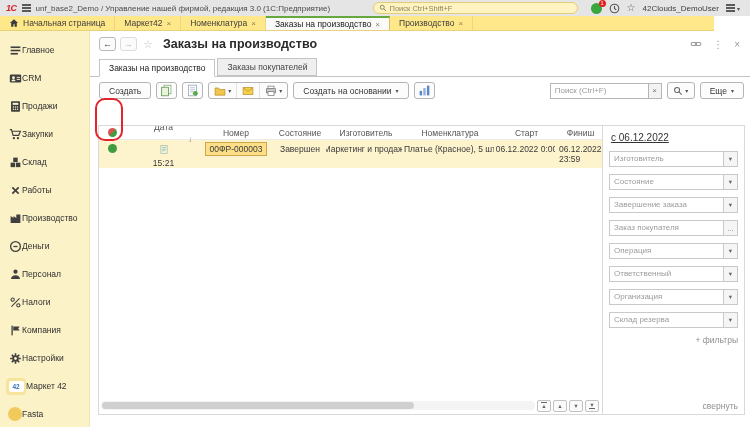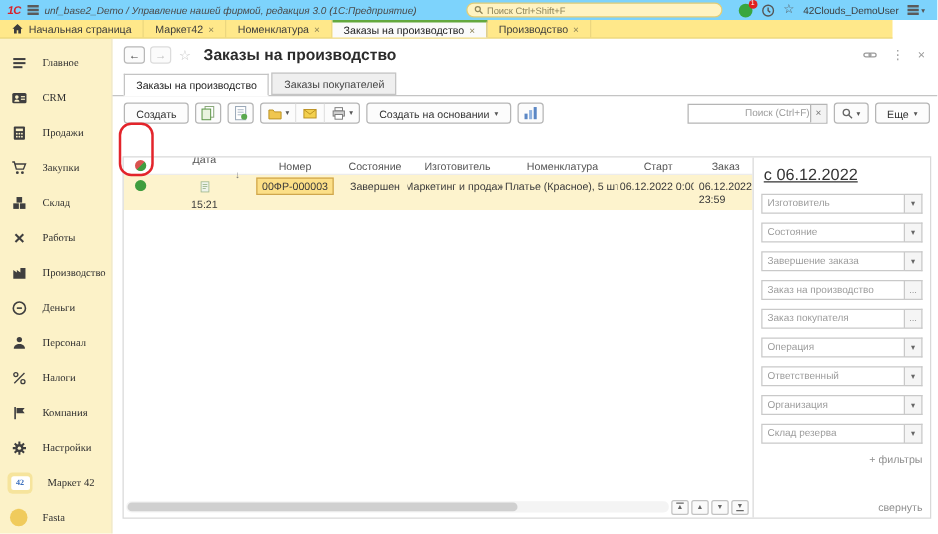--- a/index.html
+++ b/index.html
@@ -1,42 +1,42 @@
 <!DOCTYPE html>
 <html><head>
 <meta charset="utf-8">
 <style>
   * { margin:0; padding:0; box-sizing:border-box; }
   html,body { width:750px; height:427px; overflow:hidden; }
   body { font-family:"Liberation Sans","DejaVu Sans",sans-serif; font-size:9px; color:#333; background:#fff; position:relative; }
   svg { display:block; }
 
   
-  .titlebar { position:absolute; left:0; top:0; width:750px; height:16px; background:#7dd3fc; display:flex; align-items:center; padding:0 6px; gap:5px; }
+  .titlebar { position:absolute; left:0; top:0; width:750px; height:16px; background:#e5e5e5; display:flex; align-items:center; padding:0 6px; gap:5px; }
   .logo { color:#d8232a; font-weight:bold; font-size:9px; font-style:italic; letter-spacing:-0.5px; }
   .hamburger { display:flex; flex-direction:column; gap:1.5px; cursor:pointer; }
   .hamburger i { display:block; width:9px; height:1.5px; background:#5a5a5a; }
-  .app-title { font-size:8px; color:#4a4a4a; white-space:nowrap;font-style:italic; }
+  .app-title { font-size:8px; color:#4a4a4a; white-space:nowrap; }
   .g-search { margin-left:auto; width:205px; height:12px; background:#fff3c2; border:1px solid #e4cd74; border-radius:7px; display:flex; align-items:center; gap:3px; padding:0 5px; color:#8f8559; font-size:7.5px; }
   .tb-icons { display:flex; align-items:center; gap:7px; margin-left:8px; margin-right:4px; }
   .notif { position:relative; width:11px; height:11px; border-radius:50%; background:#39a63e; }
   .notif .badge { position:absolute; top:-3px; right:-4px; min-width:7px; height:7px; background:#e02020; color:#fff; font-size:5.5px; line-height:7px; text-align:center; border-radius:4px; padding:0 1px; }
   .tb-star { color:#555; font-size:10px; line-height:10px; }
   .user-name { font-size:8px; color:#3c3c3c; white-space:nowrap; }
   .svc-menu { display:flex; align-items:center; gap:2px; }
 
   
   .tabstrip { position:absolute; left:0; top:16px; width:714px; height:15px; background:#ffe88a; display:flex; align-items:stretch; border-bottom:1px solid #e8d177; }
   .tab { display:flex; align-items:center; gap:4px; padding:0 9px; font-size:8.5px; color:#3c3c3c; border-right:1px solid #ecd67f; cursor:pointer; white-space:nowrap; }
   .tab .x { color:#8a8156; font-size:8px; }
   .tab.active { background:#fafafa; border-top:2px solid #64a83e; border-right:1px solid #d6c06a; color:#222; }
 
   
   .sidebar { position:absolute; left:0; top:31px; width:89px; bottom:0; background:#fcf2c8; padding-top:5px; }
-  .side-item { display:flex; align-items:center; gap:12px; height:28px; padding:0 16px 0 9px; cursor:pointer;font-family:Liberation Serif, serif; }
+  .side-item { display:flex; align-items:center; gap:0; height:28px; padding:0 16px 0 9px; cursor:pointer; }
   .side-item .lbl { font-size:8.5px; color:#2f2f2f; white-space:nowrap; }
   .icn { width:13px; height:13px; flex:0 0 13px; }
   .icn svg { width:13px; height:13px; fill:#3f3f3f; }
   .m42wrap { width:20px; height:17px; flex:0 0 20px; background:#f6e49c; border-radius:4px; display:flex; align-items:center; justify-content:center; margin-left:-3px; }
   .m42chip { width:15px; height:11px; background:#fff; border-radius:2px; color:#3b6fbd; font-size:6.5px; font-weight:bold; text-align:center; line-height:11px; }
   .fasta-circle { width:14px; height:14px; border-radius:50%; background:#f0cb5c; flex:0 0 14px; margin-left:-1px; }
 
   
   .main { position:absolute; left:89px; top:31px; right:0; bottom:0; background:#fff; border-left:1px solid #eee4b8; }
   .nav-row { height:26px; display:flex; align-items:center; gap:4px; padding:0 10px 0 9px; }
@@ -54,21 +54,21 @@
   
   .toolbar { height:23px; display:flex; align-items:center; gap:5px; padding:0 6px 0 9px; margin-top:2px; }
   .btn { border:1px solid #b5b5b5; border-radius:3px; background:#fcfcfc; font-size:8.5px; color:#333; padding:2px 9px; height:17px; display:flex; align-items:center; gap:4px; cursor:pointer; white-space:nowrap; }
   .ibtn { border:1px solid #b5b5b5; border-radius:3px; background:#fcfcfc; width:21px; height:17px; display:flex; align-items:center; justify-content:center; cursor:pointer; }
   .btn-group { display:flex; border:1px solid #b5b5b5; border-radius:3px; background:#fcfcfc; height:17px; align-items:center; }
   .seg { display:flex; align-items:center; gap:2px; padding:0 5px; height:100%; cursor:pointer; }
   .seg + .seg { border-left:1px solid #e3e3e3; }
   .caret { font-size:6px; color:#555; }
   .tb-spacer { flex:1; }
   .search-box { width:112px; height:16px; border:1px solid #b5b5b5; display:flex; align-items:center; }
-  .search-box .ph { flex:1; font-size:8px; color:#9b9b9b; padding-left:4px;text-align:right; }
+  .search-box .ph { flex:1; font-size:8px; color:#9b9b9b; padding-left:4px; }
   .search-box .clr { width:13px; height:100%; border-left:1px solid #b5b5b5; background:#f3f3f3; font-size:8px; color:#777; text-align:center; line-height:14px; cursor:pointer; }
 
   
   .lower { position:absolute; left:8px; right:5px; top:94px; bottom:12px; border:1px solid #d9d9d9; display:flex; background:#fff; }
   .table-area { flex:1; position:relative; overflow:hidden; }
   .thead { display:flex; height:14px; border-bottom:1px solid #ececec; align-items:center; font-size:8.5px; color:#555; }
   .col { padding-left:4px; overflow:hidden; white-space:nowrap; display:flex; align-items:center; gap:3px;flex-direction:column; }
   .c-status { width:26px; flex:0 0 26px; justify-content:center; padding-left:0; }
   .c-date { width:73px; flex:0 0 73px; }
   .c-num { width:72px; flex:0 0 72px; }
@@ -86,21 +86,21 @@
   .wrap2 { white-space:normal; line-height:1.2; }
   .table-bottom { position:absolute; left:2px; right:3px; bottom:2px; height:13px; display:flex; align-items:center; gap:2px; }
   .hscroll { flex:1; height:9px; background:#f4f4f4; border-radius:4px; position:relative; cursor:pointer; }
   .hthumb { position:absolute; left:1px; top:1px; height:7px; width:72%; background:#d0d0d0; border-radius:4px; }
   .pager-btn { width:14px; height:12px; border:1px solid #c2c2c2; border-radius:2px; background:#fafafa; font-size:5.5px; color:#666; display:flex; align-items:center; justify-content:center; cursor:pointer; }
   .pager-btn.edge span { border-top:1px solid #666; }
   .pager-btn.edge2 span { border-bottom:1px solid #666; }
 
   
   .filter-panel { width:142px; flex:0 0 142px; border-left:1px solid #d9d9d9; padding:5px 6px 4px; position:relative; }
-  .date-link { font-size:13px; color:#333; text-decoration:underline; cursor:pointer; display:inline-block; margin:1px 0 8px 2px; }
+  .date-link { font-size:10px; color:#333; text-decoration:underline; cursor:pointer; display:inline-block; margin:1px 0 8px 2px; }
   .ffield { display:flex; height:16px; margin-bottom:7px; }
   .finput { flex:1; border:1px solid #c9c9c9; background:#fff; color:#9c9c9c; font-size:8px; padding:2px 4px; overflow:hidden; white-space:nowrap; cursor:text; }
   .fbtn { width:14px; border:1px solid #c9c9c9; border-left:none; background:#f5f5f5; font-size:6.5px; color:#666; display:flex; align-items:center; justify-content:center; cursor:pointer; }
   .more-filters { display:block; text-align:right; font-size:8.5px; color:#8f8f8f; cursor:pointer; margin-top:1px; }
   .collapse-link { position:absolute; right:6px; bottom:3px; font-size:8.5px; color:#8f8f8f; cursor:pointer; }
 
   
   .annotation { position:absolute; left:95px; top:98px; width:28px; height:43px; border:2px solid #e3242b; border-radius:10px; pointer-events:none; z-index:50; }
 </style>
 </head>
@@ -416,21 +416,21 @@
         <div class="col c-maker">
             <span>Изготовитель</span>
           </div>
         <div class="col c-nomen">
             <span>Номенклатура</span>
           </div>
         <div class="col c-start">
             <span>Старт</span>
           </div>
         <div class="col c-finish">
-            <span>Заказ</span>
+            <span>Финиш</span>
           </div>
       </div>
       <div class="trow">
         <div class="col c-status">
             <span class="dot-green"></span>
           </div>
         <div class="col c-date">
           <svg width="10" height="11" viewBox="0 0 16 16">
               <rect x="3" y="1.5" width="10" height="13" fill="#eef3ea" stroke="#9ab48a"></rect>
               <rect x="5" y="4.5" width="6" height="1.1" fill="#9ab48a"></rect>
@@ -487,24 +487,20 @@
       </div>
       <div class="ffield">
         <span class="finput">Состояние</span>
         <span class="fbtn">▾</span>
       </div>
       <div class="ffield">
         <span class="finput">Завершение заказа</span>
         <span class="fbtn">▾</span>
       </div>
       <div class="ffield">
-        <span class="finput">Заказ на производство</span>
-        <span class="fbtn">…</span>
-      </div>
-      <div class="ffield">
         <span class="finput">Заказ покупателя</span>
         <span class="fbtn">…</span>
       </div>
       <div class="ffield">
         <span class="finput">Операция</span>
         <span class="fbtn">▾</span>
       </div>
       <div class="ffield">
         <span class="finput">Ответственный</span>
         <span class="fbtn">▾</span>

